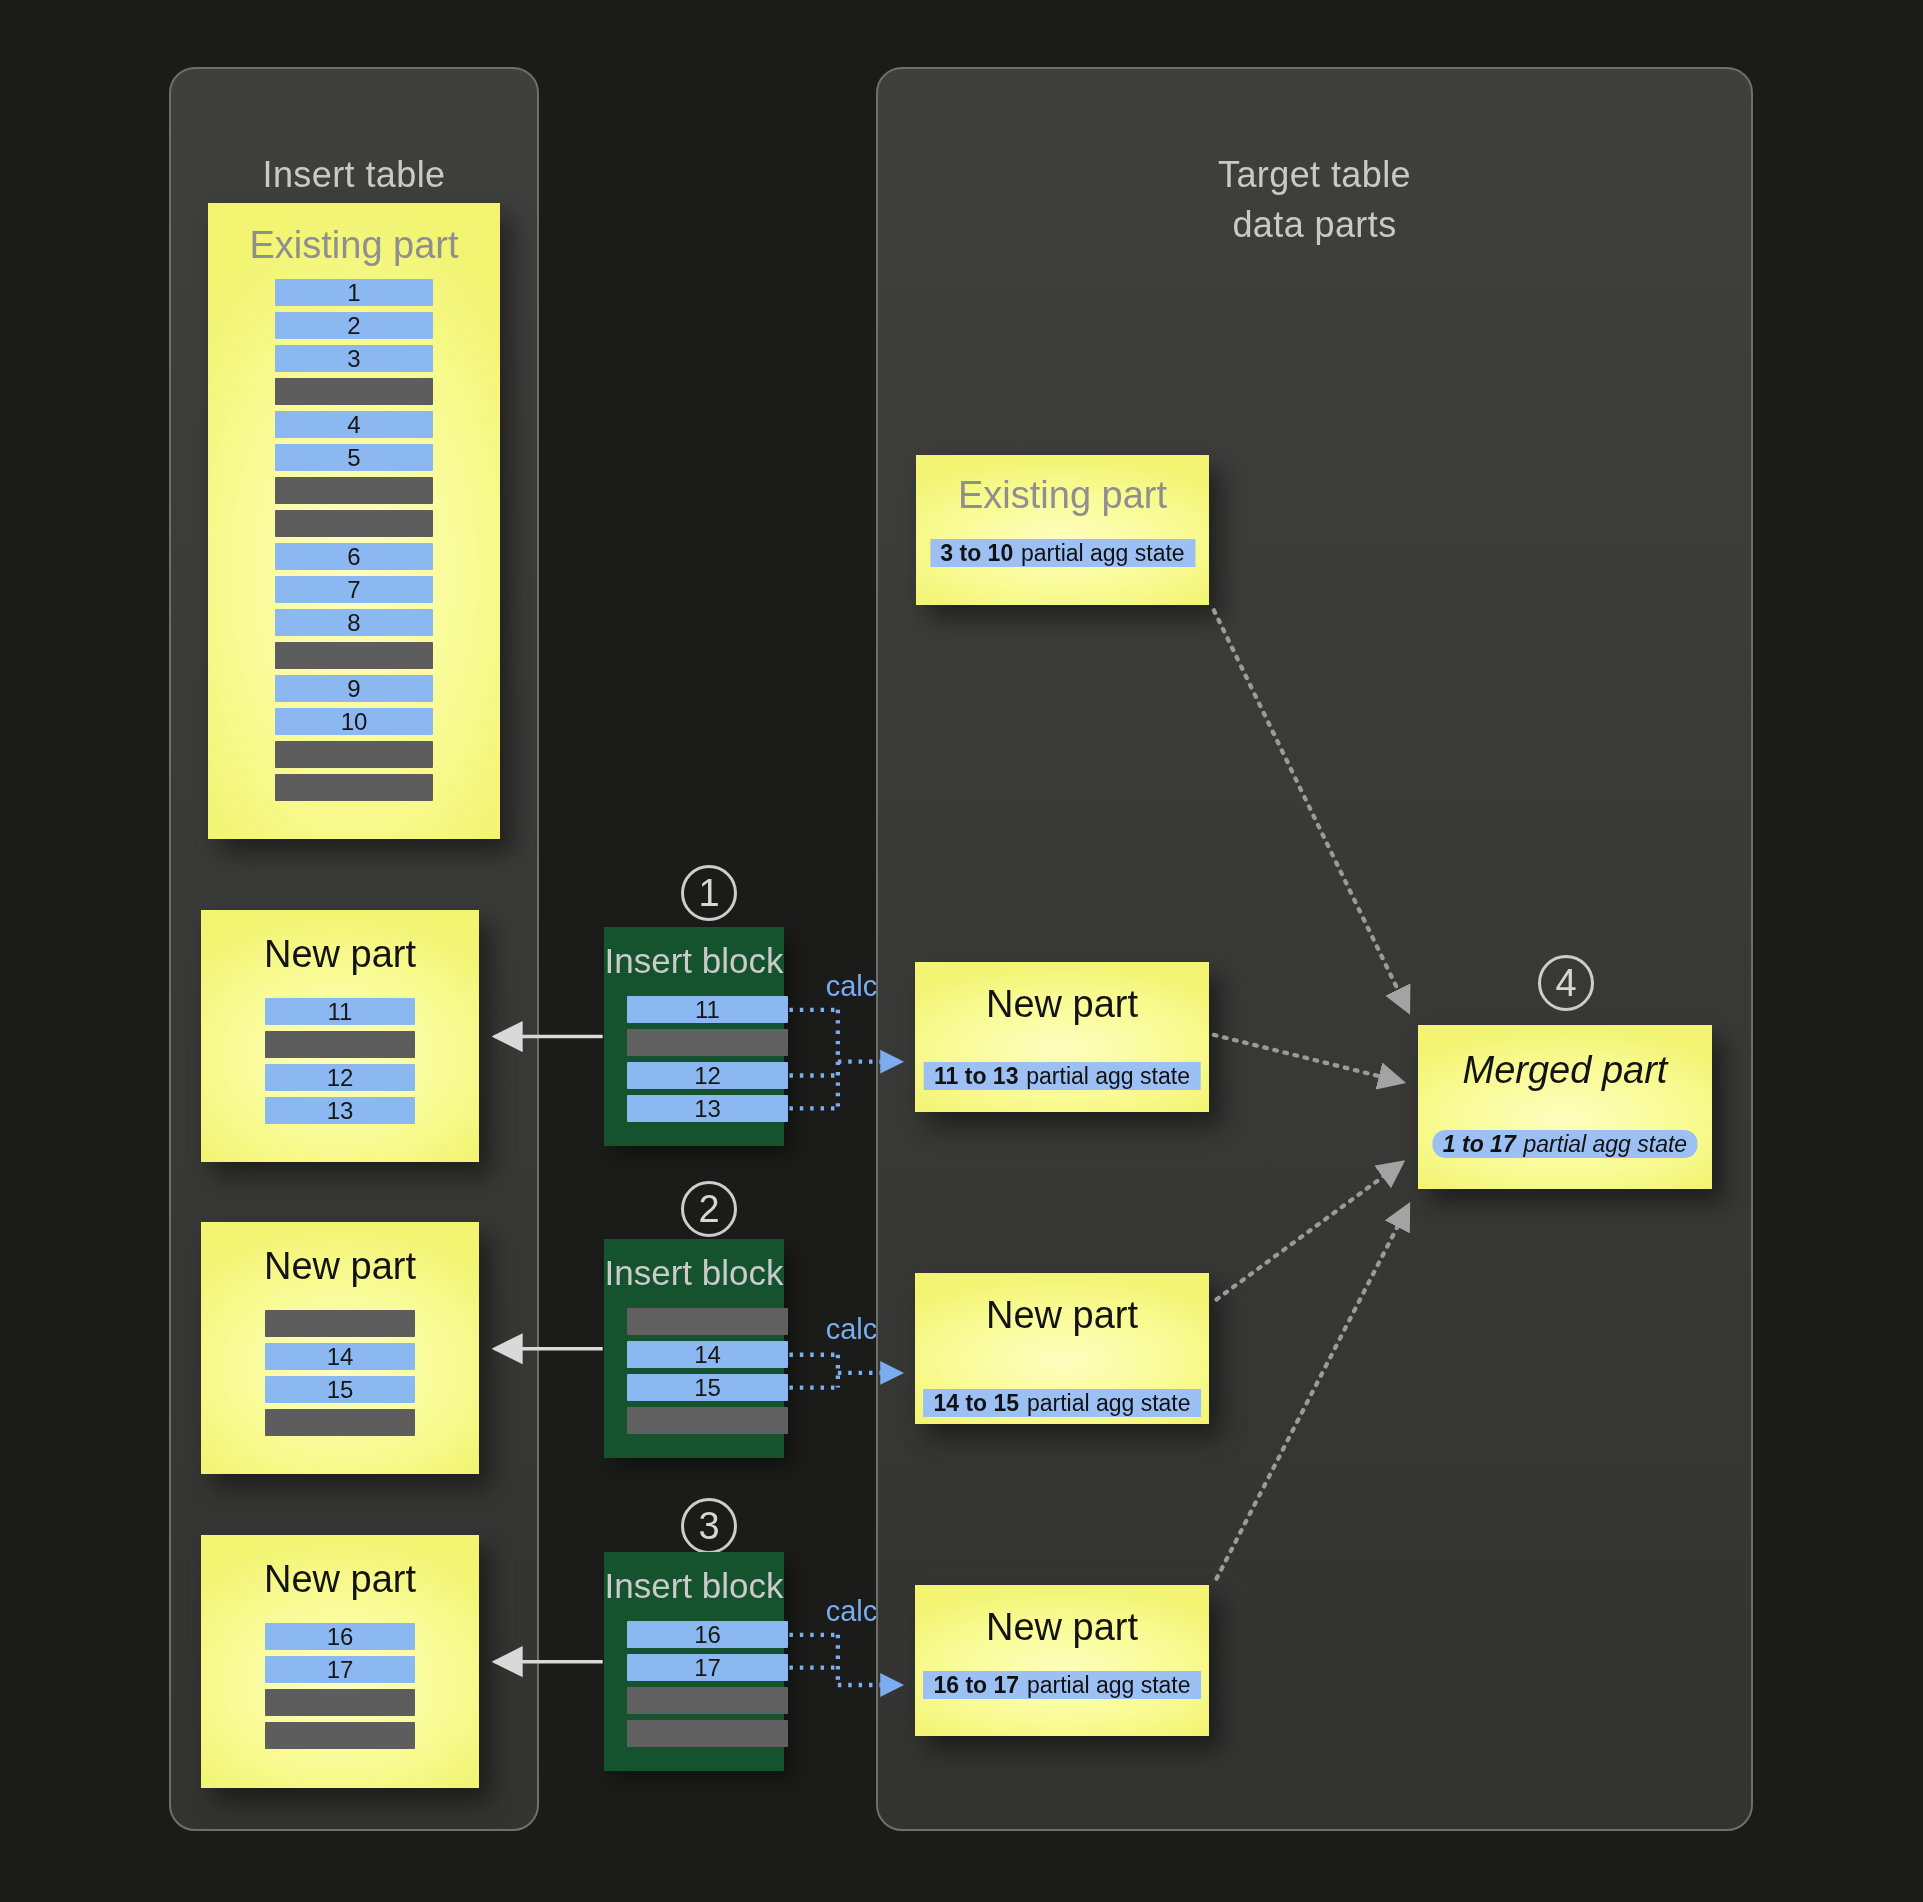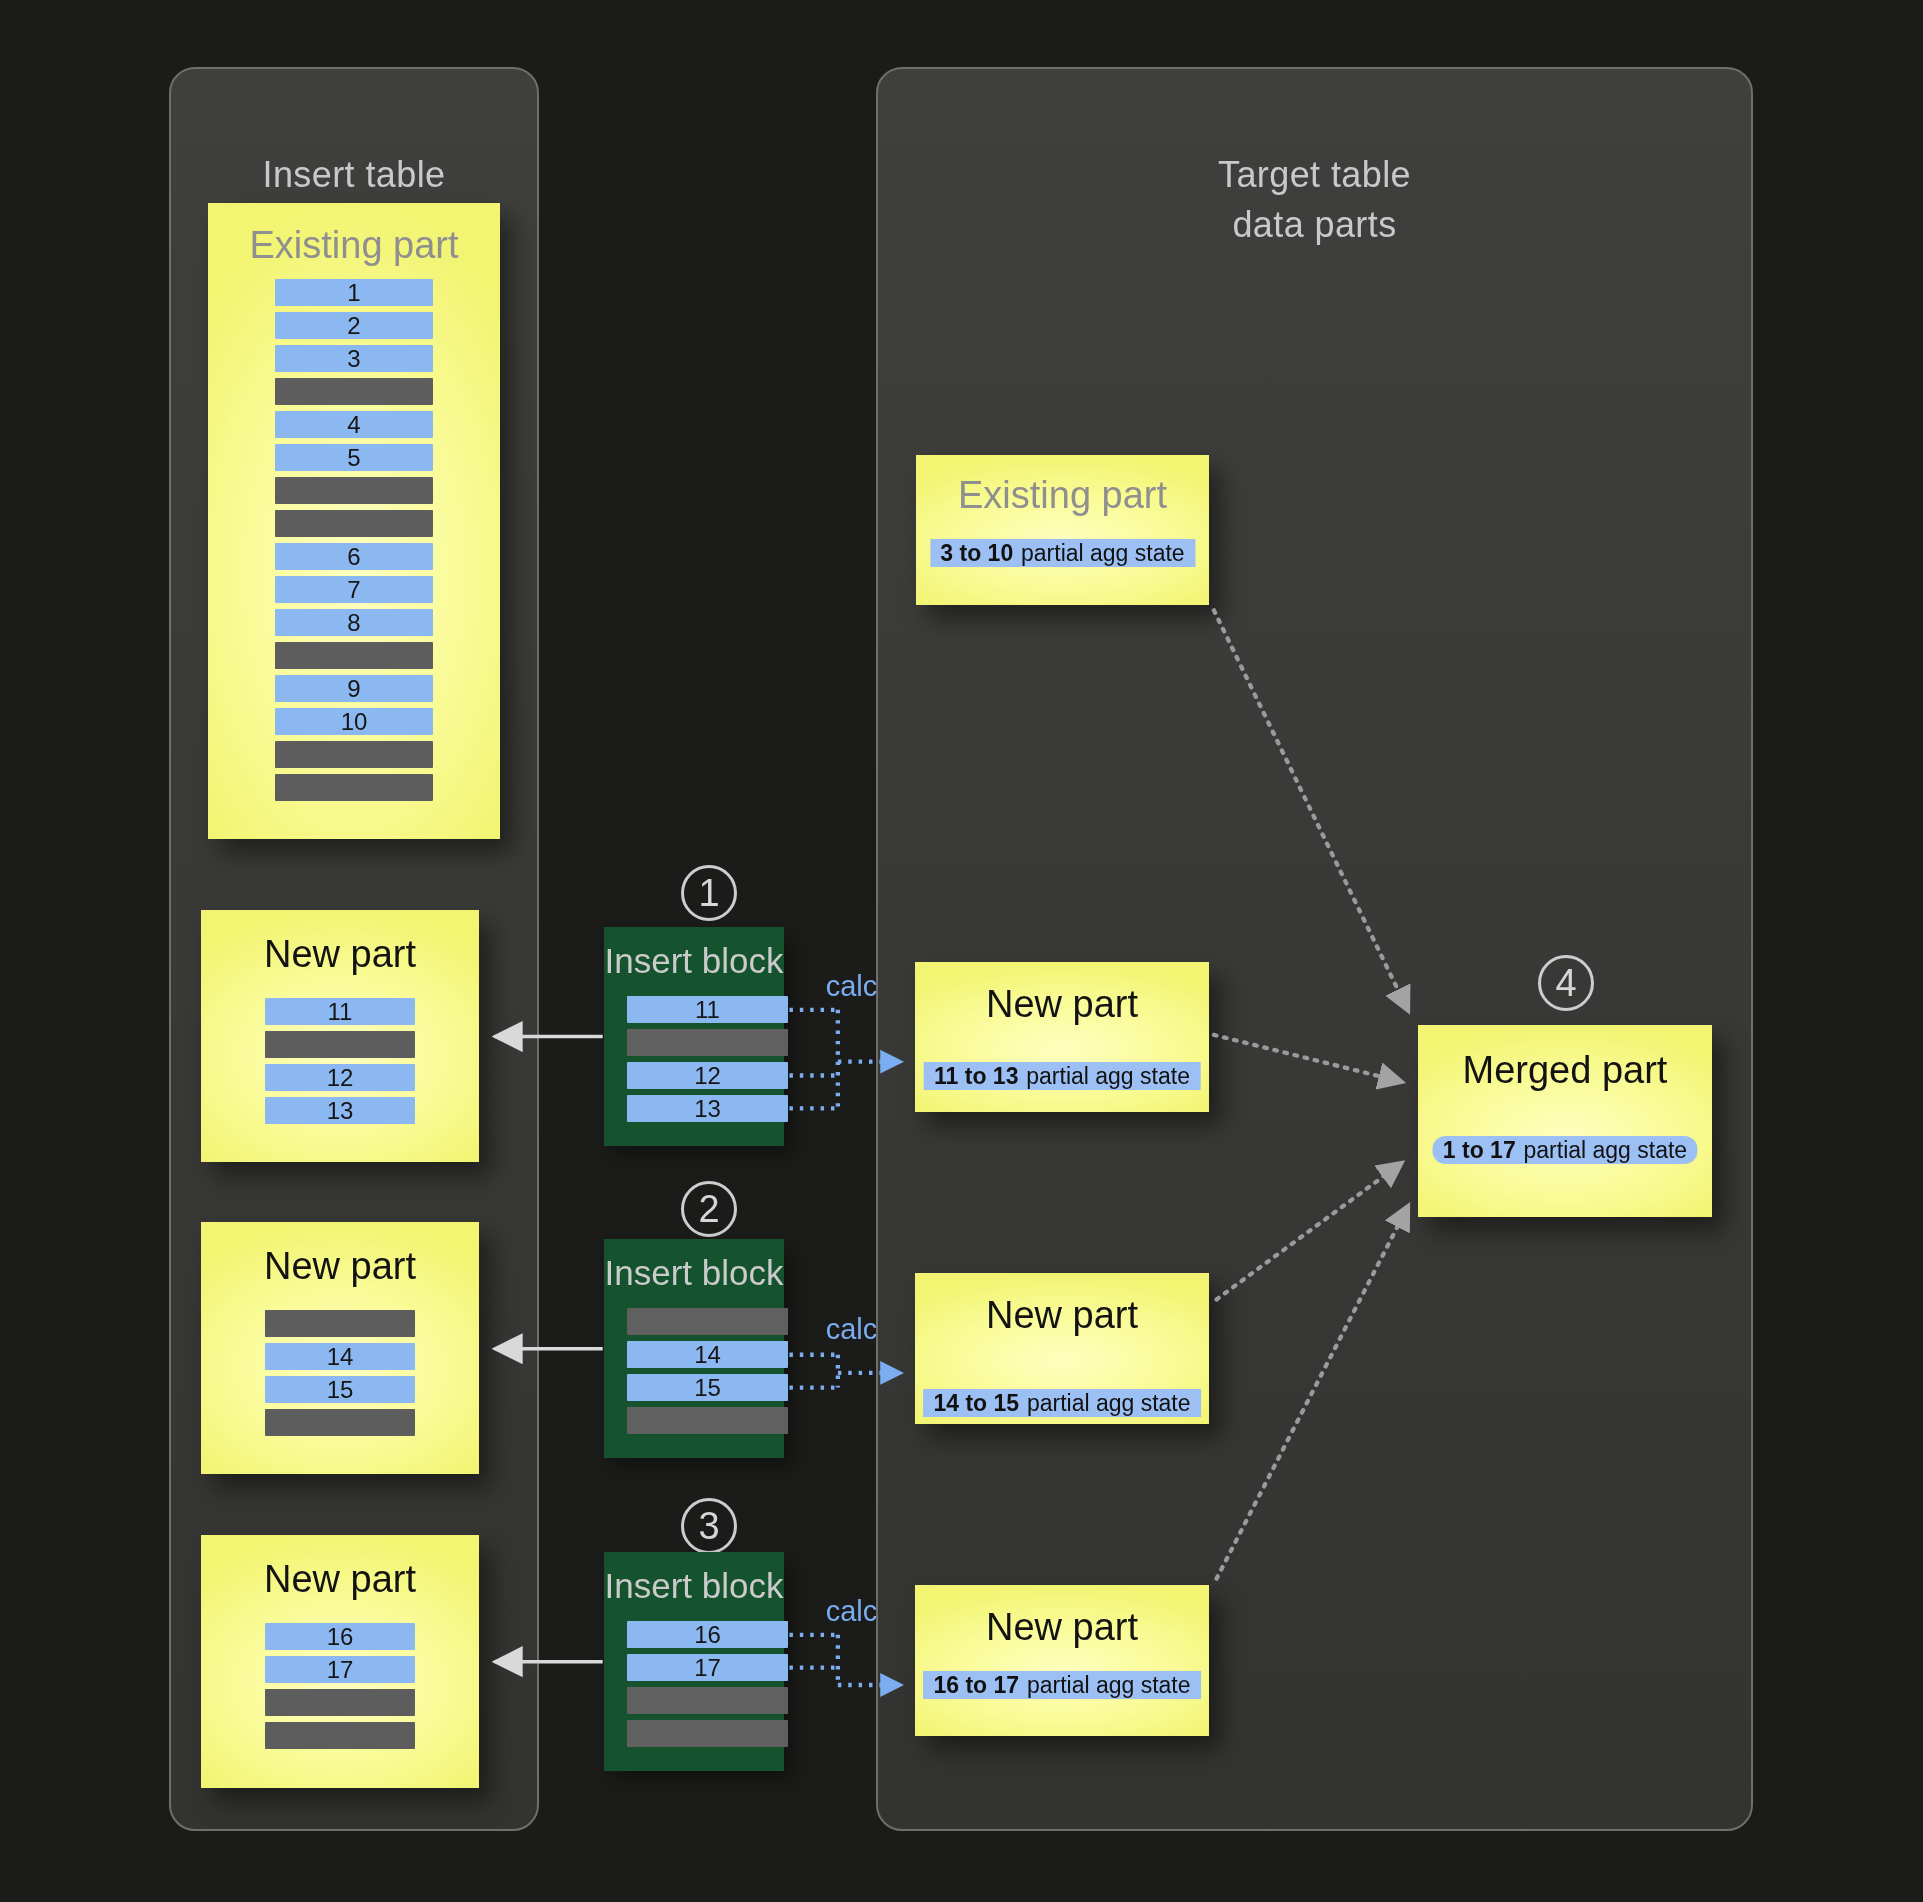--- a/index.html
+++ b/index.html
@@ -194,23 +194,23 @@
     </div>
   </div>
   <div class="ybox" style="left:915px;top:1585px;width:294px;height:151px;">
     <div class="part-title dark" style="top:21px;">New part</div>
     <div class="agg-bar" style="top:86px;">
       <span class="range">16 to 17</span><span>partial agg state</span>
     </div>
   </div>
 
   <div class="step-circle" style="left:1538px;top:955px;">4</div>
-  <div class="ybox" style="left:1418px;top:1025px;width:294px;height:192px;">
+  <div class="ybox" style="left:1418px;top:1025px;width:294px;height:164px;font-style:italic;">
     <div class="part-title dark" style="top:24px;">Merged part</div>
-    <div class="agg-bar" style="top:111px;border-radius:13px;">
+    <div class="agg-bar" style="top:105px;border-radius:13px;">
       <span class="range">1 to 17</span><span>partial agg state</span>
     </div>
   </div>
 
   <svg class="overlay" width="1923" height="1902" viewBox="0 0 2224 2200">
     <defs>
       <marker id="mLight" viewBox="0 0 10 10" refX="9" refY="5" markerWidth="9" markerHeight="9" orient="auto">
         <path d="M0 0 L10 5 L0 10 z" fill="#d9d9d9"></path>
       </marker>
       <marker id="mBlue" viewBox="0 0 10 10" refX="8" refY="5" markerWidth="5.5" markerHeight="5.5" orient="auto">

